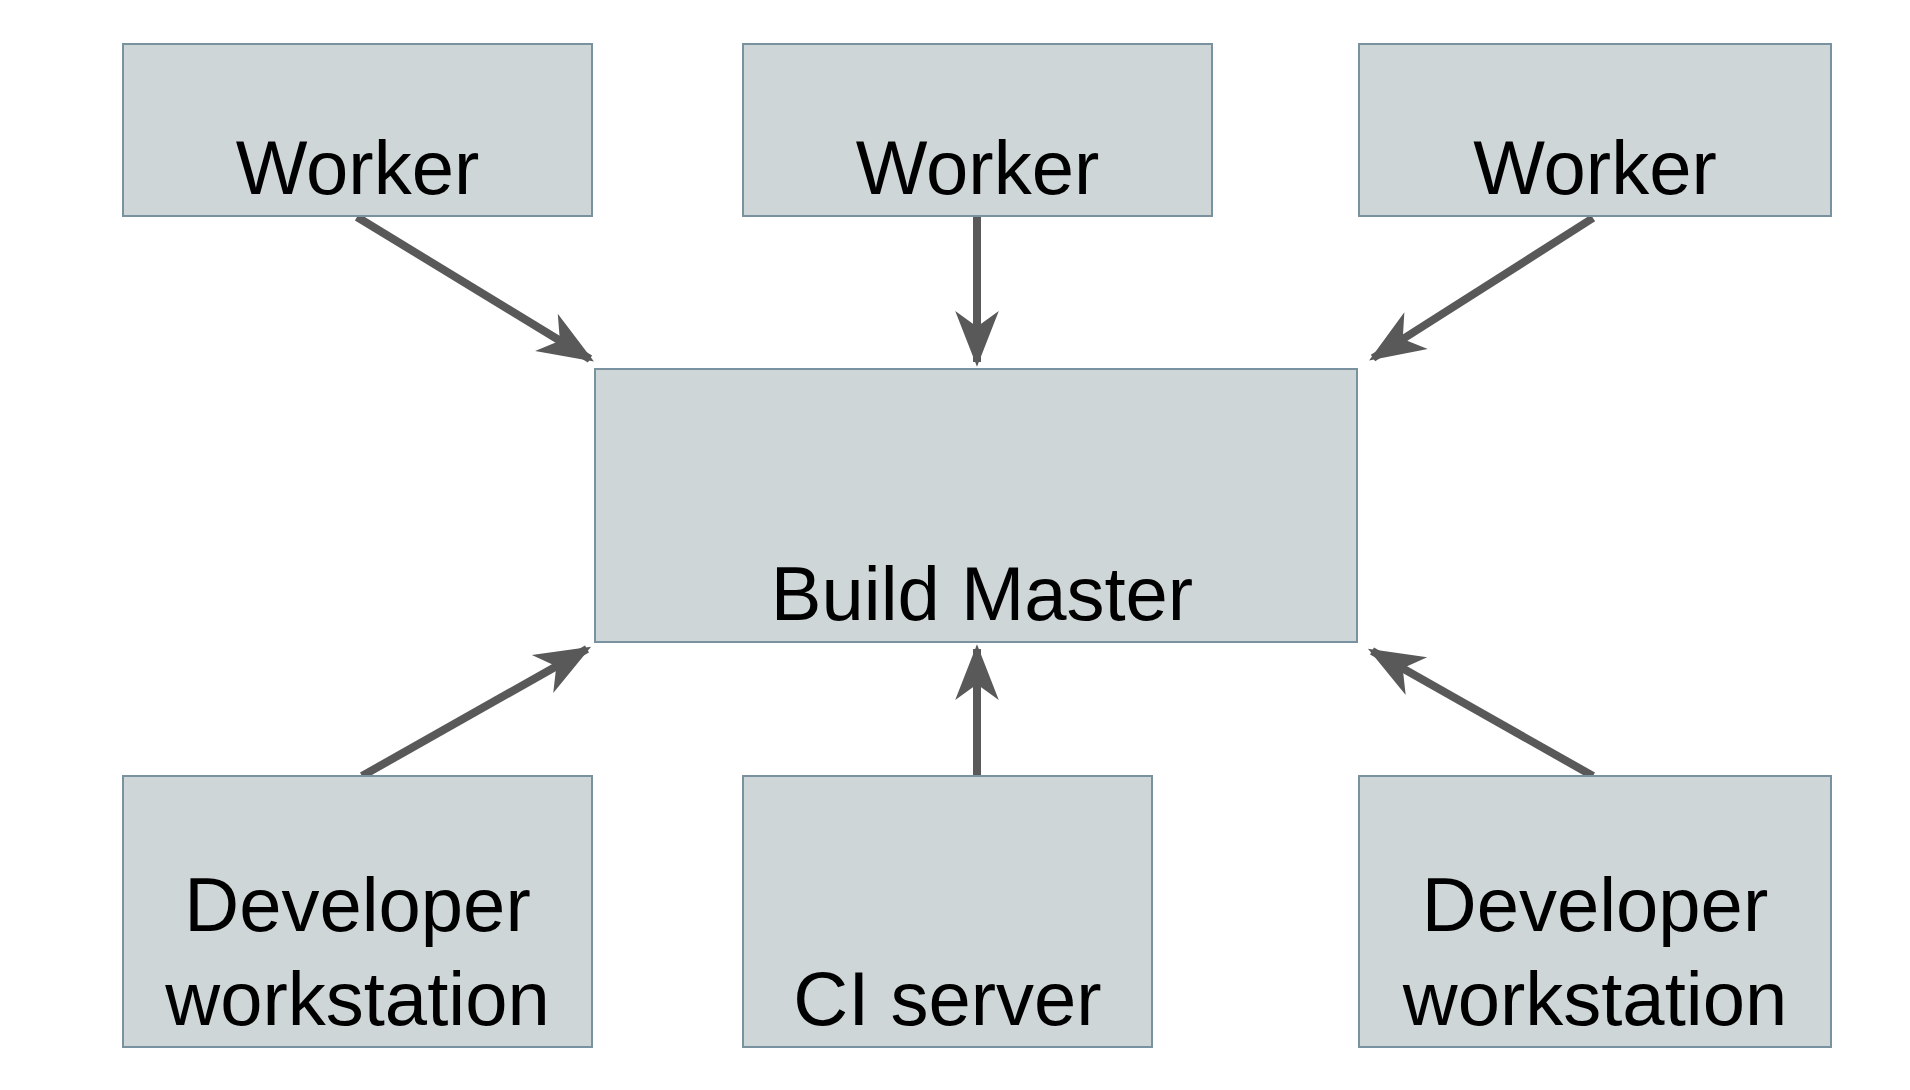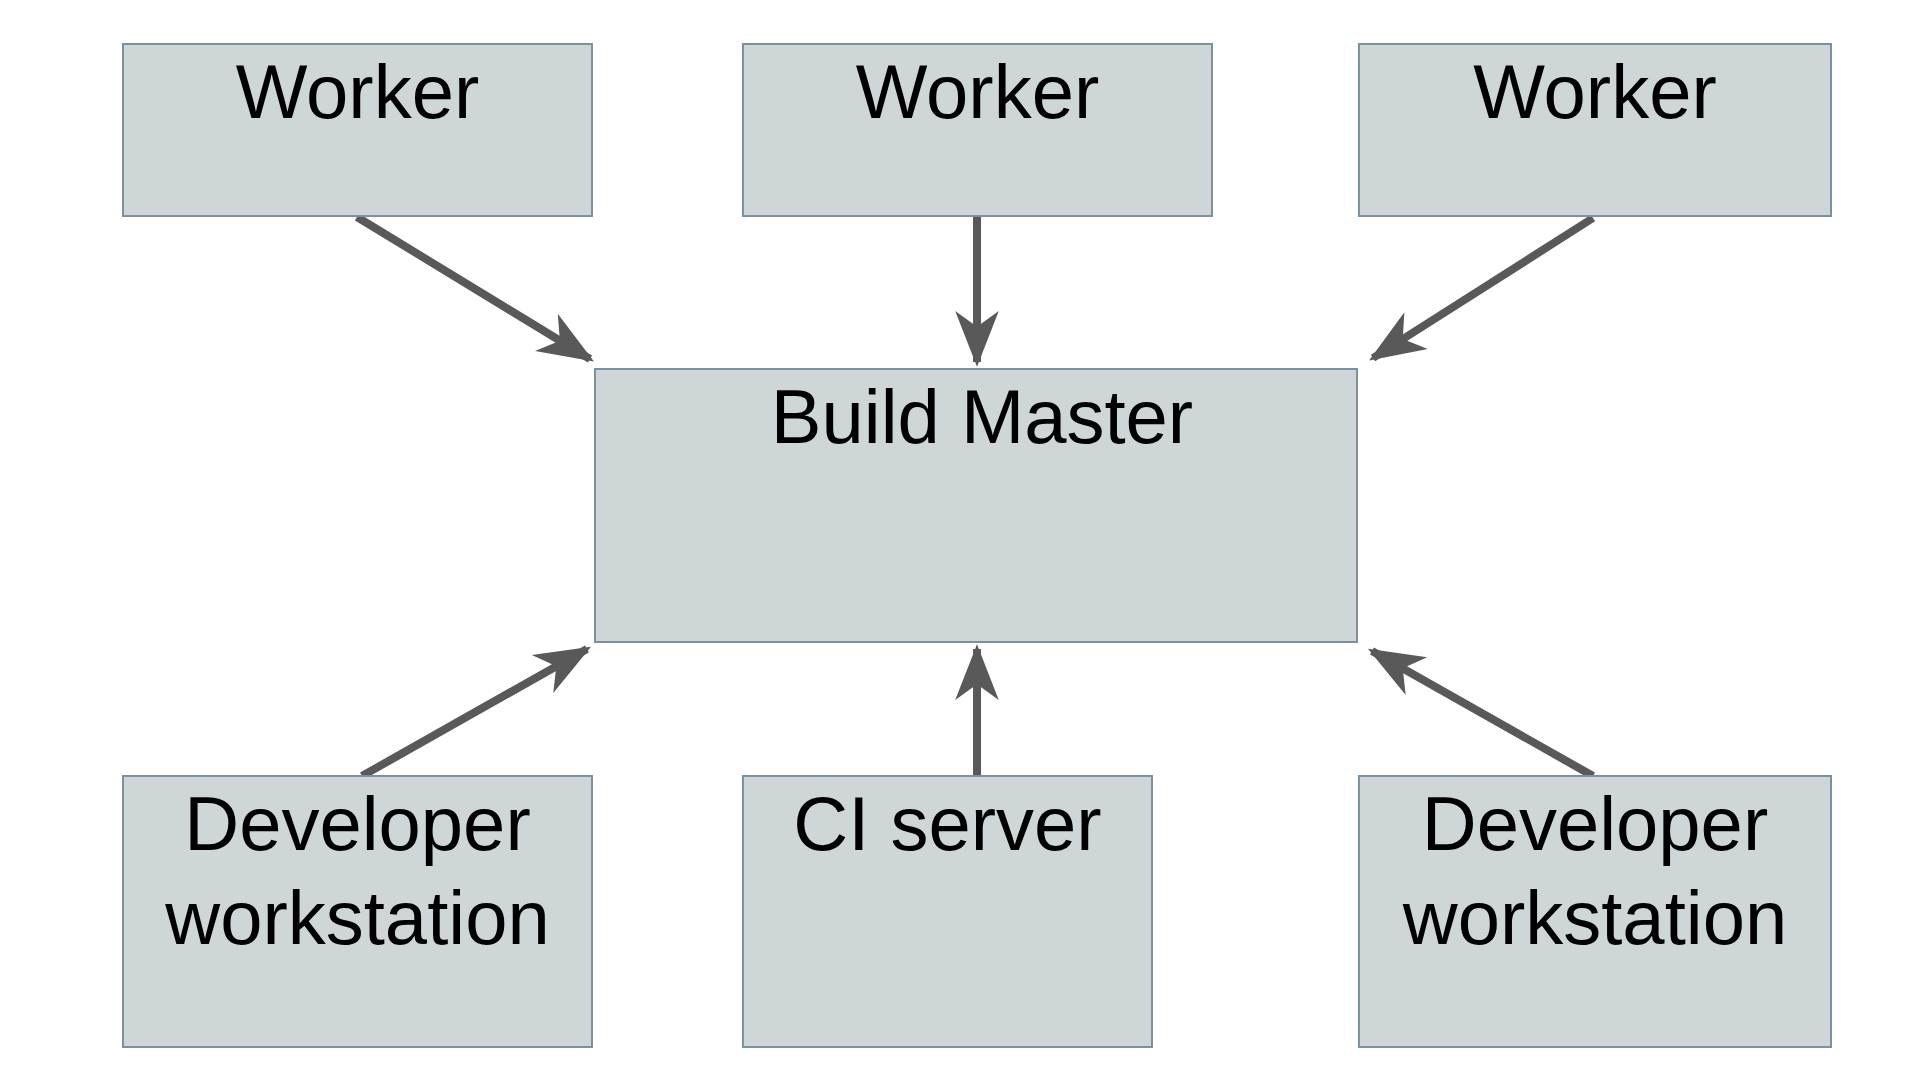--- a/index.html
+++ b/index.html
@@ -27,21 +27,21 @@
     width:1910px;
     height:1090px;
     pointer-events:none;
   }
   .node{
     position:absolute;
     box-sizing:border-box;
     background:var(--node-fill,#cfd6d8);
     border:2px solid var(--node-border,#7a929f);
     display:flex;
-    align-items:flex-start;
+    align-items:flex-end;
     justify-content:center;
     text-align:center;
     color:var(--text,#000);
     font-size:76px;
     line-height:1.24;
     letter-spacing:0px;
   }
   .node .label{
     display:block;
     padding:0 14px;

